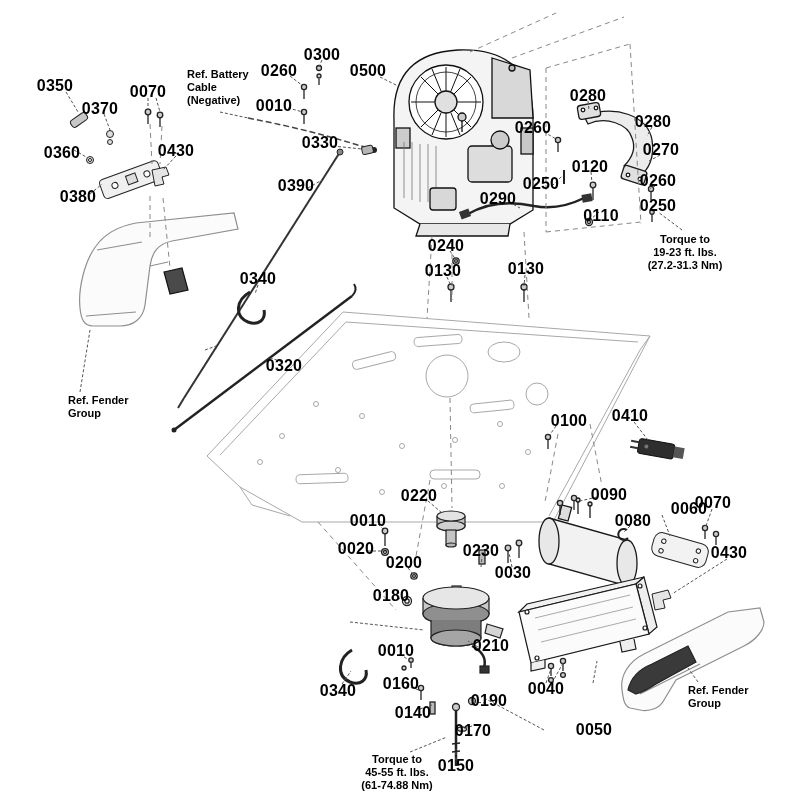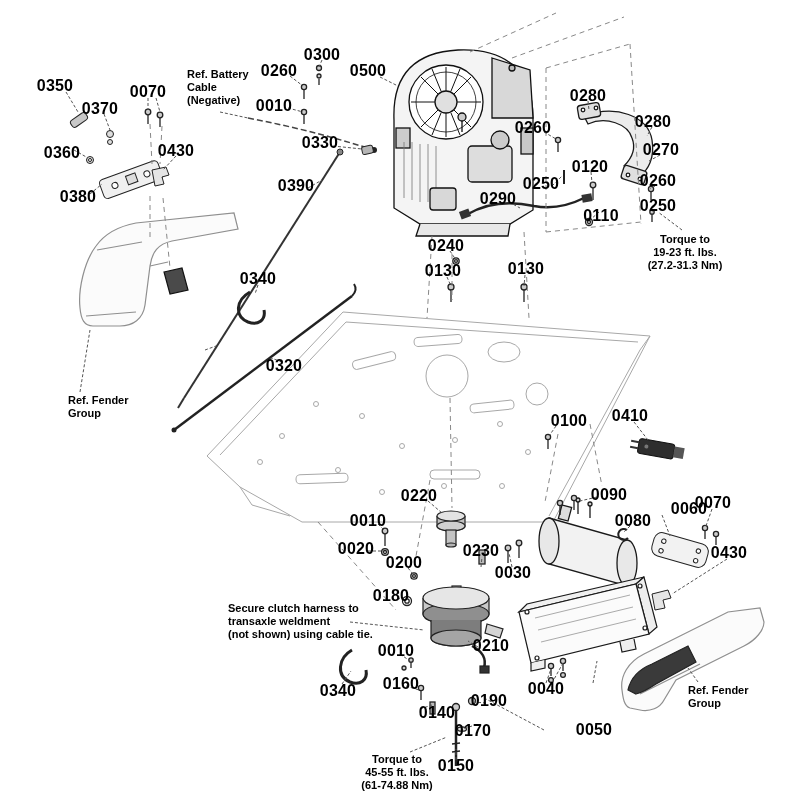--- a/index.html
+++ b/index.html
@@ -432,43 +432,38 @@
       <div class="callout" style="left: 404px; top: 563px;">0200</div>
       <div class="callout" style="left: 481px; top: 551px;">0230</div>
       <div class="callout" style="left: 513px; top: 573px;">0030</div>
       <div class="callout" style="left: 391px; top: 596px;">0180</div>
       <div class="callout" style="left: 491px; top: 646px;">0210</div>
       <div class="callout" style="left: 396px; top: 651px;">0010</div>
       <div class="callout" style="left: 338px; top: 691px;">0340</div>
       <div class="callout" style="left: 401px; top: 684px;">0160</div>
       <div class="callout" style="left: 546px; top: 689px;">0040</div>
       <div class="callout" style="left: 594px; top: 689px; margin-top: 41px;">0050</div>
-      <div class="callout" style="left: 413px; top: 713px; margin-left: 24px;">0140</div>
+      <div class="callout" style="left: 413px; top: 713px;">0140</div>
       <div class="callout" style="left: 489px; top: 701px;">0190</div>
       <div class="callout" style="left: 473px; top: 731px;">0170</div>
       <div class="callout" style="left: 456px; top: 766px;">0150</div>
       <div class="annotation" style="left: 187px; top: 62px; margin-top: 6px;">
         <div>Ref. Battery</div>
         <div>Cable</div>
         <div>(Negative)</div>
       </div>
       <div class="annotation center" style="left: 685px; top: 233px;">
         <div>Torque to</div>
         <div>19-23 ft. lbs.</div>
         <div>(27.2-31.3 Nm)</div>
       </div>
       <div class="annotation" style="left: 68px; top: 394px;">
         <div>Ref. Fender</div>
         <div>Group</div>
       </div>
-      <div class="annotation" style="left: 228px; top: 602px;">
-        <div>Secure clutch harness to</div>
-        <div>transaxle weldment</div>
-        <div>(not shown) using cable tie.</div>
-      </div>
       <div class="annotation" style="left: 688px; top: 684px;">
         <div>Ref. Fender</div>
         <div>Group</div>
       </div>
       <div class="annotation center" style="left: 397px; top: 753px;">
         <div>Torque to</div>
         <div>45-55 ft. lbs.</div>
         <div>(61-74.88 Nm)</div>
       </div>
     </div>

